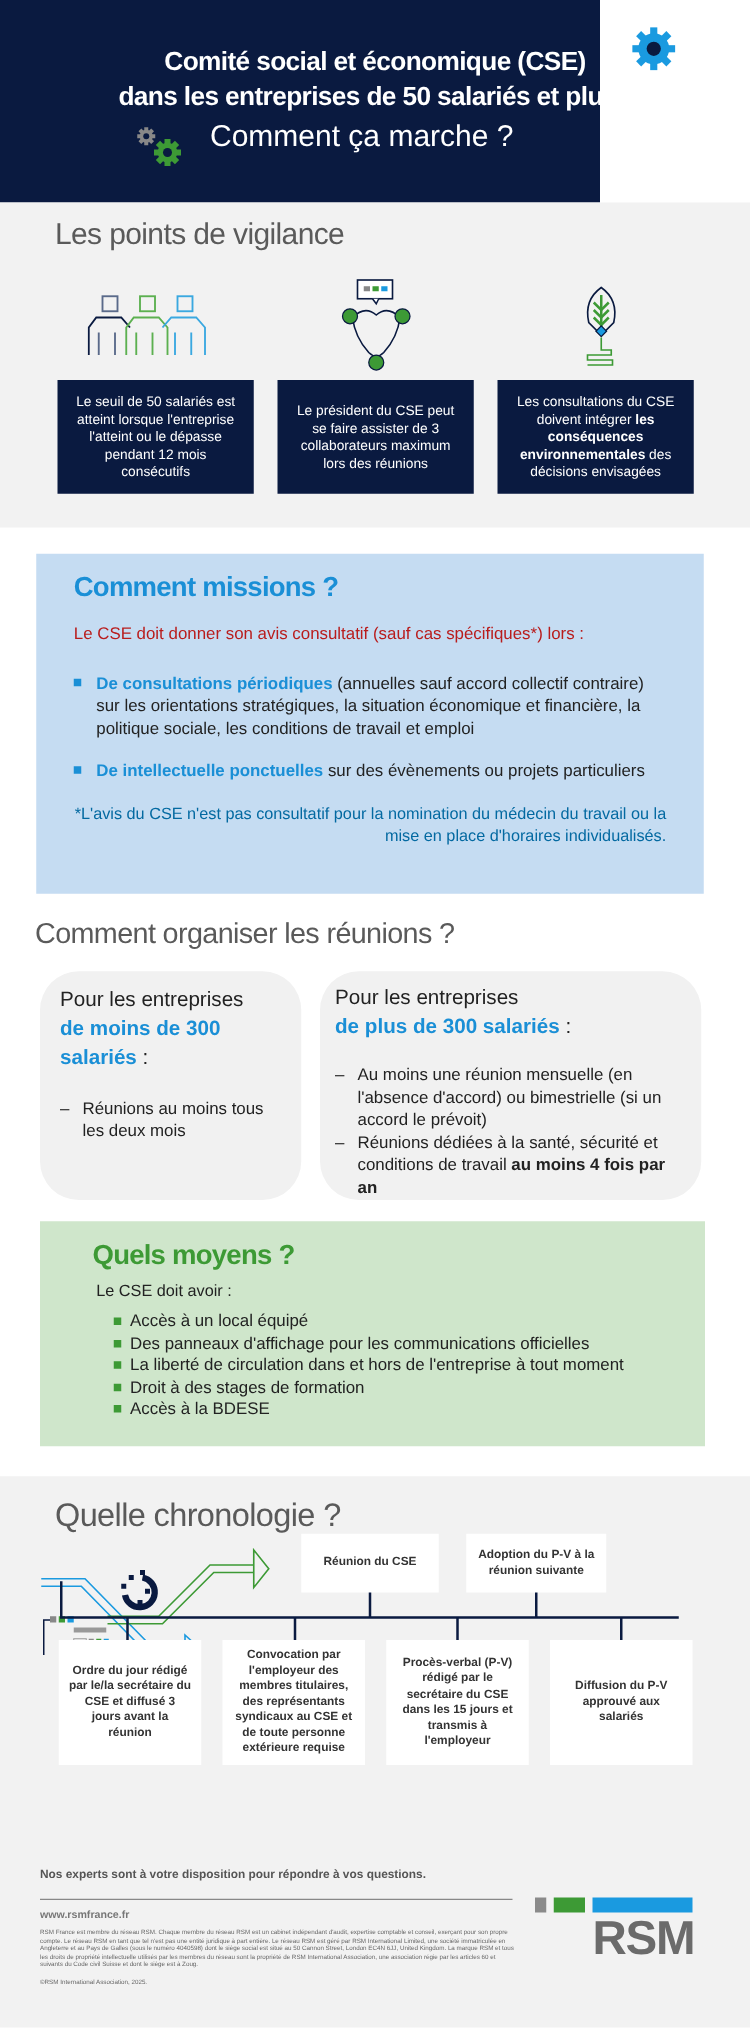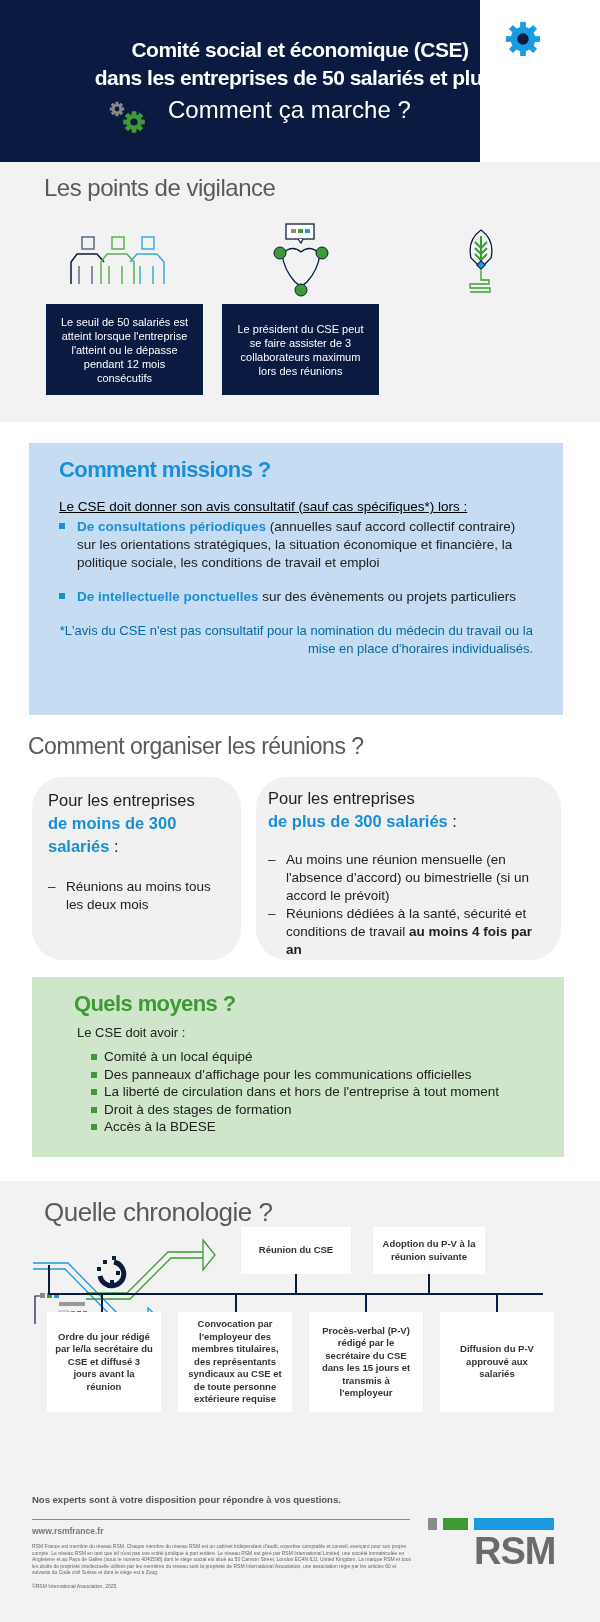--- a/index.html
+++ b/index.html
@@ -16,21 +16,21 @@
 
   
   #vigilance { left: 0; top: 162px; width: 600px; height: 260px; background: #f2f2f2; }
   .sec-title { position: absolute; font-size: 24px; color: #5a5a5a; font-weight: normal; letter-spacing: -0.5px; }
   .vig-card { position: absolute; top: 142px; width: 157px; height: 91px; background: #0a1a40; color: #fff; font-size: 11px; line-height: 14px; text-align: center; display: flex; align-items: center; justify-content: center; padding: 6px 10px; }
   .vig-icon { position: absolute; }
 
   
   #missions { left: 29px; top: 443px; width: 534px; height: 272px; background: #c5dcf2; padding: 14px 30px; }
   .m-title { font-size: 22px; font-weight: bold; color: #1a8fd6; letter-spacing: -0.6px; margin-bottom: 16px; }
-  .m-intro { font-size: 13.5px; color: #000000; margin-bottom: 4px; text-decoration: underline; }
+  .m-intro { font-size: 13.5px; color: #b91c1c; margin-bottom: 24px; }
   .m-bullet { position: relative; padding-left: 18px; font-size: 13.5px; line-height: 18px; margin-bottom: 16px; color: #222; }
   .m-bullet .sq { position: absolute; left: 0; top: 5px; width: 6px; height: 6px; background: #1a8fd6; }
   .m-bullet .hl { color: #1a8fd6; font-weight: bold; }
   .m-note { font-size: 13px; line-height: 18px; color: #0369a1; text-align: right; }
 
   
   .r-card { position: absolute; background: #f1f1f1; padding: 14px 16px; border-radius: 31px; }
   .r-title { font-size: 16.5px; line-height: 23px; color: #222; }
   .r-title .hl { color: #1a8fd6; font-weight: bold; }
   .r-list { margin-top: 20px; }
@@ -143,20 +143,23 @@
   <svg class="vig-icon" style="left:465px;top:66px" width="40" height="70" viewBox="0 0 40 70">
     <path d="M16 2 Q30 12 26 30 L16 40 L6 30 Q2 12 16 2 Z" fill="none" stroke="#0a1a40" stroke-width="1.3"></path>
     <line x1="16" y1="8" x2="16" y2="34" stroke="#3d9a35" stroke-width="2"></line>
     <path d="M10 14 L16 20 L22 14 M10 20 L16 26 L22 20 M10 26 L16 32 L22 26" fill="none" stroke="#3d9a35" stroke-width="2"></path>
     <rect x="13" y="34" width="6" height="6" transform="rotate(45 16 37)" fill="#1a9ae0" stroke="#0a1a40" stroke-width="1"></rect>
     <path d="M16 42 V52 H24 V56 H5 V60 H25 V64 H5" fill="none" stroke="#3d9a35" stroke-width="1.3"></path>
   </svg>
 
   <div class="vig-card" style="left:46px;">Le seuil de 50 salariés est atteint lorsque l'entreprise l'atteint ou le dépasse pendant 12 mois consécutifs</div>
   <div class="vig-card" style="left:222px;">Le président du CSE peut se faire assister de 3 collaborateurs maximum lors des réunions</div>
+  <div class="vig-card" style="left:398px;">
+    <span><span>Les consultations du CSE doivent intégrer </span><b>les conséquences environnementales</b><span> des décisions envisagées</span></span>
+  </div>
 </div>
 
 <div id="missions" class="abs">
   <div class="m-title">Comment missions ?</div>
   <div class="m-intro">Le CSE doit donner son avis consultatif (sauf cas spécifiques*) lors :</div>
   <div class="m-bullet">
     <span class="sq"></span>
     <span class="hl">De consultations périodiques</span><span> (annuelles sauf accord collectif contraire) sur les orientations stratégiques, la situation économique et financière, la politique sociale,  les conditions de travail et emploi</span>
   </div>
   <div class="m-bullet">
@@ -185,21 +188,21 @@
   </div>
   <div class="r-list" style="margin-top:18px;">
     <div class="r-item"><span class="dash">–</span><span>Au moins une réunion mensuelle (en l'absence d'accord) ou bimestrielle (si un accord le prévoit)</span></div>
     <div class="r-item"><span class="dash">–</span><span>Réunions dédiées à la santé, sécurité et conditions de travail </span><b>au moins 4 fois par an</b></div>
   </div>
 </div>
 
 <div id="moyens" class="abs">
   <div class="y-title">Quels moyens ?</div>
   <div class="y-intro">Le CSE doit avoir :</div>
-  <div class="y-item"><span class="sq"></span><span>Comité à un local équipé</span></div>
+  <div class="y-item"><span class="sq"></span><span>Accès à un local équipé</span></div>
   <div class="y-item"><span class="sq"></span><span>Des panneaux d'affichage pour les communications officielles</span></div>
   <div class="y-item"><span class="sq"></span><span>La liberté de circulation dans et hors de l'entreprise à tout moment</span></div>
   <div class="y-item"><span class="sq"></span><span>Droit à des stages de formation</span></div>
   <div class="y-item"><span class="sq"></span><span>Accès à la BDESE</span></div>
 </div>
 
 <div id="chrono" class="abs">
   <div class="sec-title" style="left:44px;top:16px;font-size:26px;">Quelle chronologie ?</div>
 
   <svg class="abs" style="left:28px;top:55px" width="190" height="90" viewBox="0 0 190 90">

